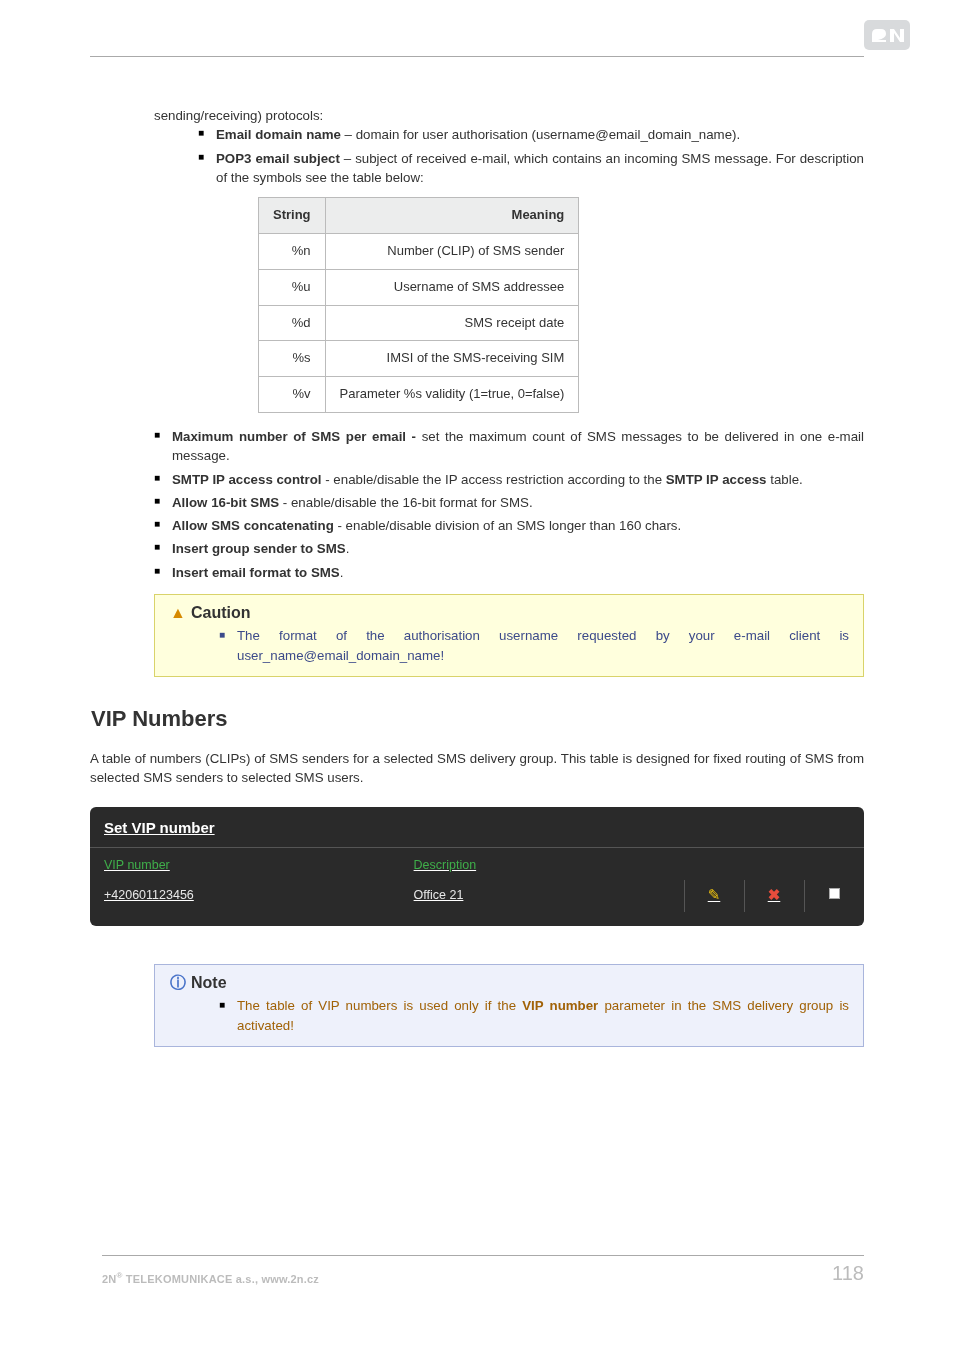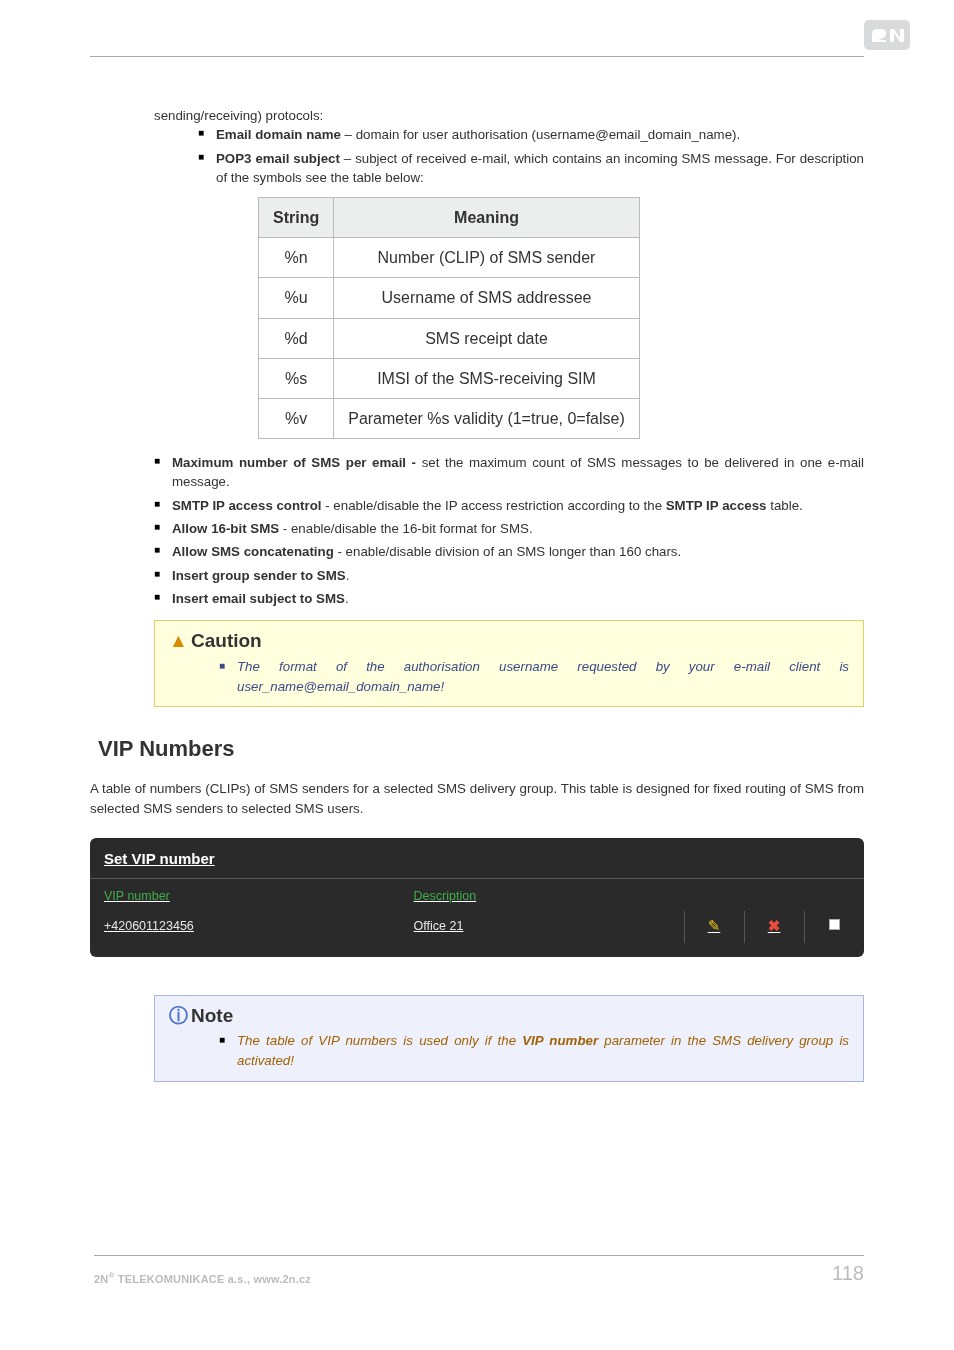--- a/index.html
+++ b/index.html
@@ -13,51 +13,51 @@
   .indent1 { margin-left: 64px; }
   .ul { list-style: none; }
   .ul > li { position: relative; padding-left: 18px; margin-bottom: 4px; }
   .ul > li::before { content: "■"; position: absolute; left: 0; top: 1px; font-size: 10px; color: #000; }
   .ul2 { list-style: none; margin-left: 44px; }
   .ul2 > li { position: relative; padding-left: 18px; margin-bottom: 4px; }
   .ul2 > li::before { content: "■"; position: absolute; left: 0; top: 1px; font-size: 10px; color: #000; }
   b { font-weight: bold; }
 
   .symtable { margin: 10px 0 14px 168px; border-collapse: collapse; }
-  .symtable th, .symtable td { border: 1px solid #bbb; padding: 8px 14px; font-size: 16px; text-align: center; }
+  .symtable th, .symtable td { border: 1px solid #bbb; padding: 8px 14px; font-size: 13px; text-align: right; }
   .symtable th { background: #eceded; font-weight: bold; }
 
   .admon { margin: 12px 0 0 64px; border: 1px solid; padding: 6px 14px 10px 14px; }
-  .admon .title { font-weight: bold; font-size: 19px; }
+  .admon .title { font-weight: bold; font-size: 16px; }
   .admon .title .icon { display: inline-block; width: 18px; text-align: center; margin-right: 4px; }
   .admon ul { list-style: none; margin: 2px 0 0 50px; }
-  .admon ul li { position: relative; padding-left: 18px; line-height: 1.5; font-style: italic; }
+  .admon ul li { position: relative; padding-left: 18px; line-height: 1.5; }
   .admon ul li::before { content: "■"; position: absolute; left: 0; top: 1px; font-size: 10px; }
   .caution { background: #ffffdd; border-color: #d9d36a; }
   .caution .icon { color: #d68a00; }
   .caution ul li { color: #3c4a8a; }
   .note { background: #eef1fb; border-color: #a9b5dc; margin-left: 64px; margin-right: 0; }
   .note .icon { color: #4a74c9; }
   .note .body { color: #a16207; }
   .note ul li::before { color: #000; }
 
-  h2 { font-size: 22px; font-weight: bold; margin: 26px 0 14px 8px; }
+  h2 { font-size: 22px; font-weight: bold; margin: 26px 0 14px 1px; }
 
   .vip-panel { background: #2a2a2a; color: #fff; border-radius: 6px; margin-top: 20px; padding: 0 0 14px 0; text-decoration: underline; }
   .vip-panel .hdr { font-size: 15px; font-weight: bold; padding: 10px 14px 8px 14px; border-bottom: 1px solid #555; }
   .vip-panel table { width: 100%; border-collapse: collapse; }
   .vip-panel th { text-align: left; font-weight: normal; font-size: 12.5px; color: #3fae4a; padding: 8px 14px 6px 14px; }
   .vip-panel td { font-size: 12.5px; color: #e8e8e8; padding: 4px 14px 6px 14px; }
   .vip-panel .actcell { text-align: center; width: 60px; }
   .vip-panel .sep { border-left: 1px solid #555; }
   .ic-edit { color: #f1c40f; font-size: 15px; }
   .ic-del { color: #e74c3c; font-size: 15px; font-weight: bold; }
   .ic-stop { display: inline-block; width: 11px; height: 11px; background: #fff; border: 1px solid #aaa; }
 
-  .footer { position: absolute; bottom: 36px; left: 94px; right: 90px; border-top: 1px solid #aaa; padding-top: 6px; display: flex; justify-content: space-between; align-items: flex-end; }
+  .footer { position: absolute; bottom: 36px; left: 102px; right: 90px; border-top: 1px solid #aaa; padding-top: 6px; display: flex; justify-content: space-between; align-items: flex-end; }
   .footer .left { font-size: 11px; color: #bcbcbc; letter-spacing: 0.2px; }
   .footer .left sup { font-size: 8px; }
   .footer .right { font-size: 20px; font-weight: normal; color: #bcbcbc; }
 </style>
 </head>
 <body>
 
 <div class="page">
   <div class="logo">
     <svg viewBox="0 0 46 30">
@@ -108,21 +108,21 @@
           </tr>
     </tbody>
       </table>
 
     <ul class="ul" style="margin-left:64px;">
       <li><b>Maximum number of SMS per email - </b><span>set the maximum count of SMS messages to be delivered in one e-mail message.</span></li>
       <li><b>SMTP IP access control</b><span> - enable/disable the IP access restriction according to the </span><b>SMTP IP access</b><span> table.</span></li>
       <li><b>Allow 16-bit SMS</b><span> - enable/disable the 16-bit format for SMS.</span></li>
       <li><b>Allow SMS concatenating</b><span> - enable/disable division of an SMS longer than 160 chars.</span></li>
       <li><b>Insert group sender to SMS</b><span>.</span></li>
-      <li><b>Insert email subject to SMS</b><span>.</span></li>
+      <li><b>Insert email format to SMS</b><span>.</span></li>
     </ul>
 
     <div class="admon caution">
       <div class="title"><span class="icon">▲</span><span>Caution</span></div>
       <ul>
           <li>The format of the authorisation username requested by your e-mail client is user_name@email_domain_name!</li>
         </ul>
     </div>
 
     <h2>VIP Numbers</h2>

